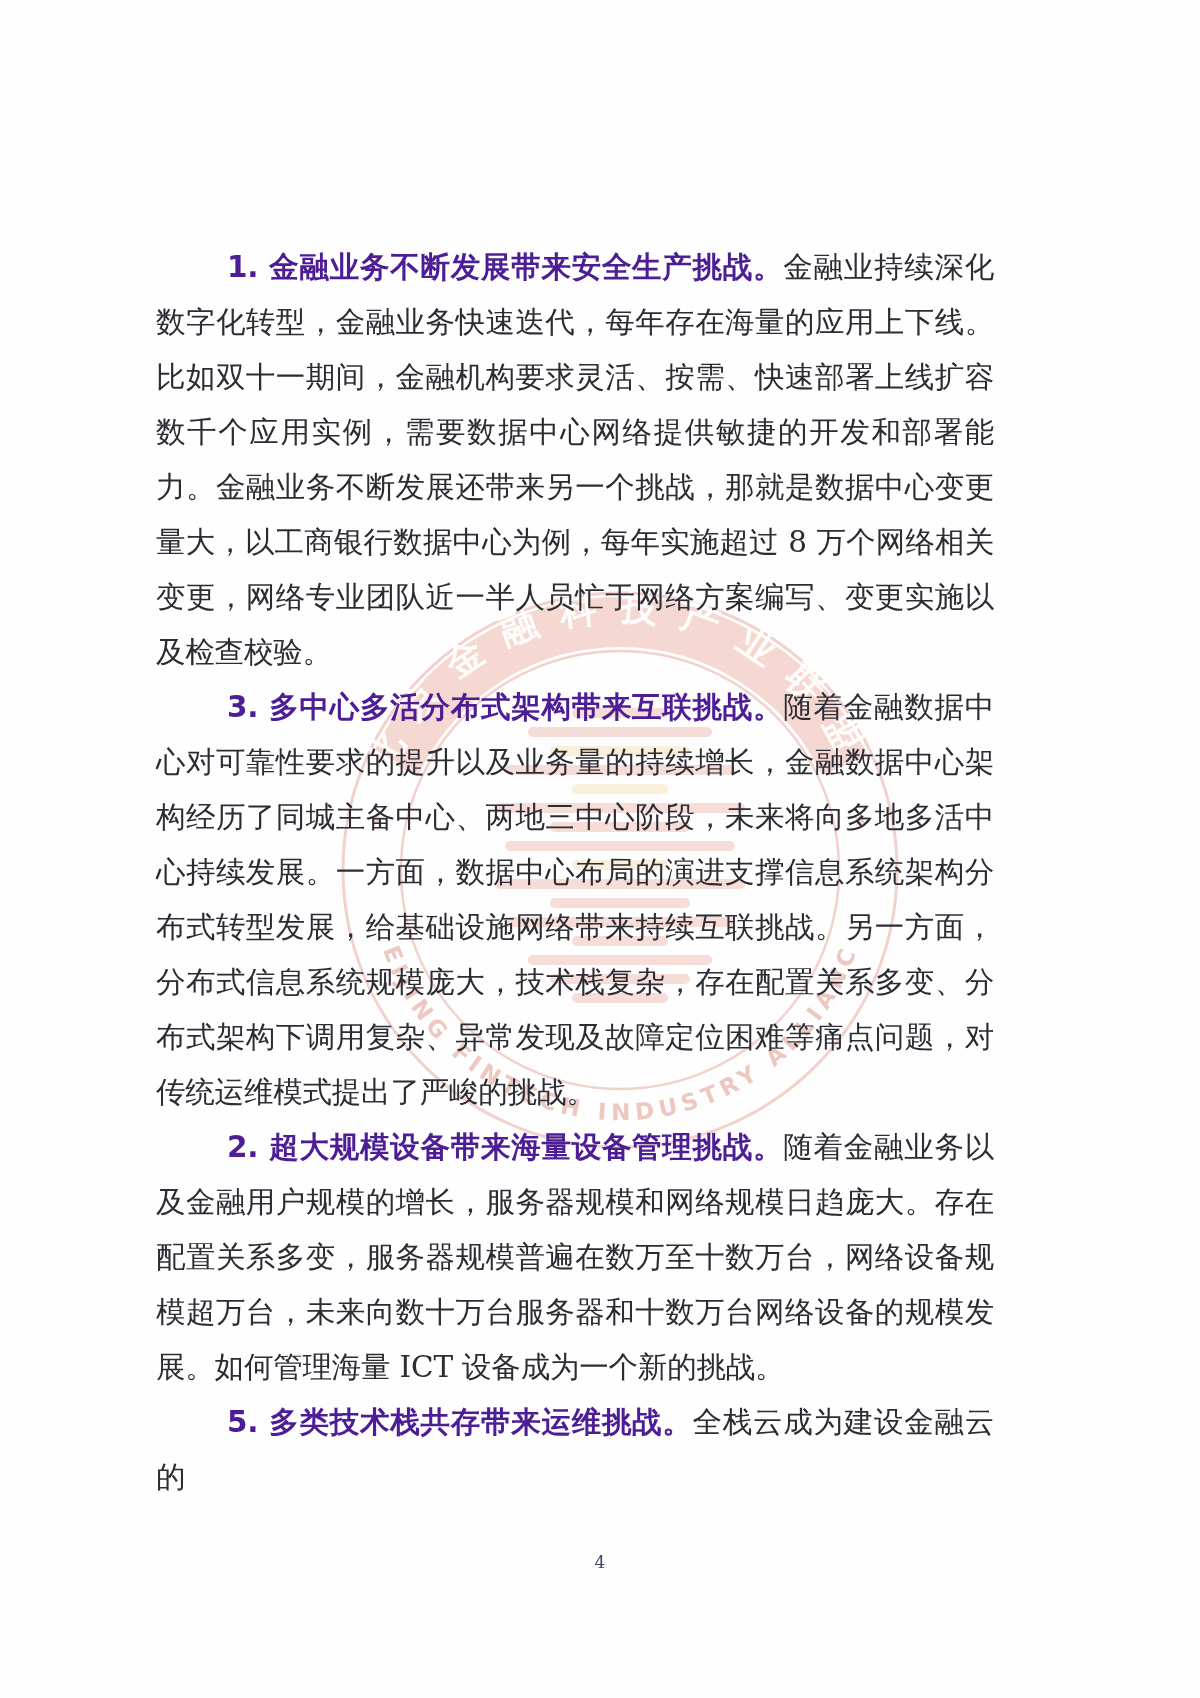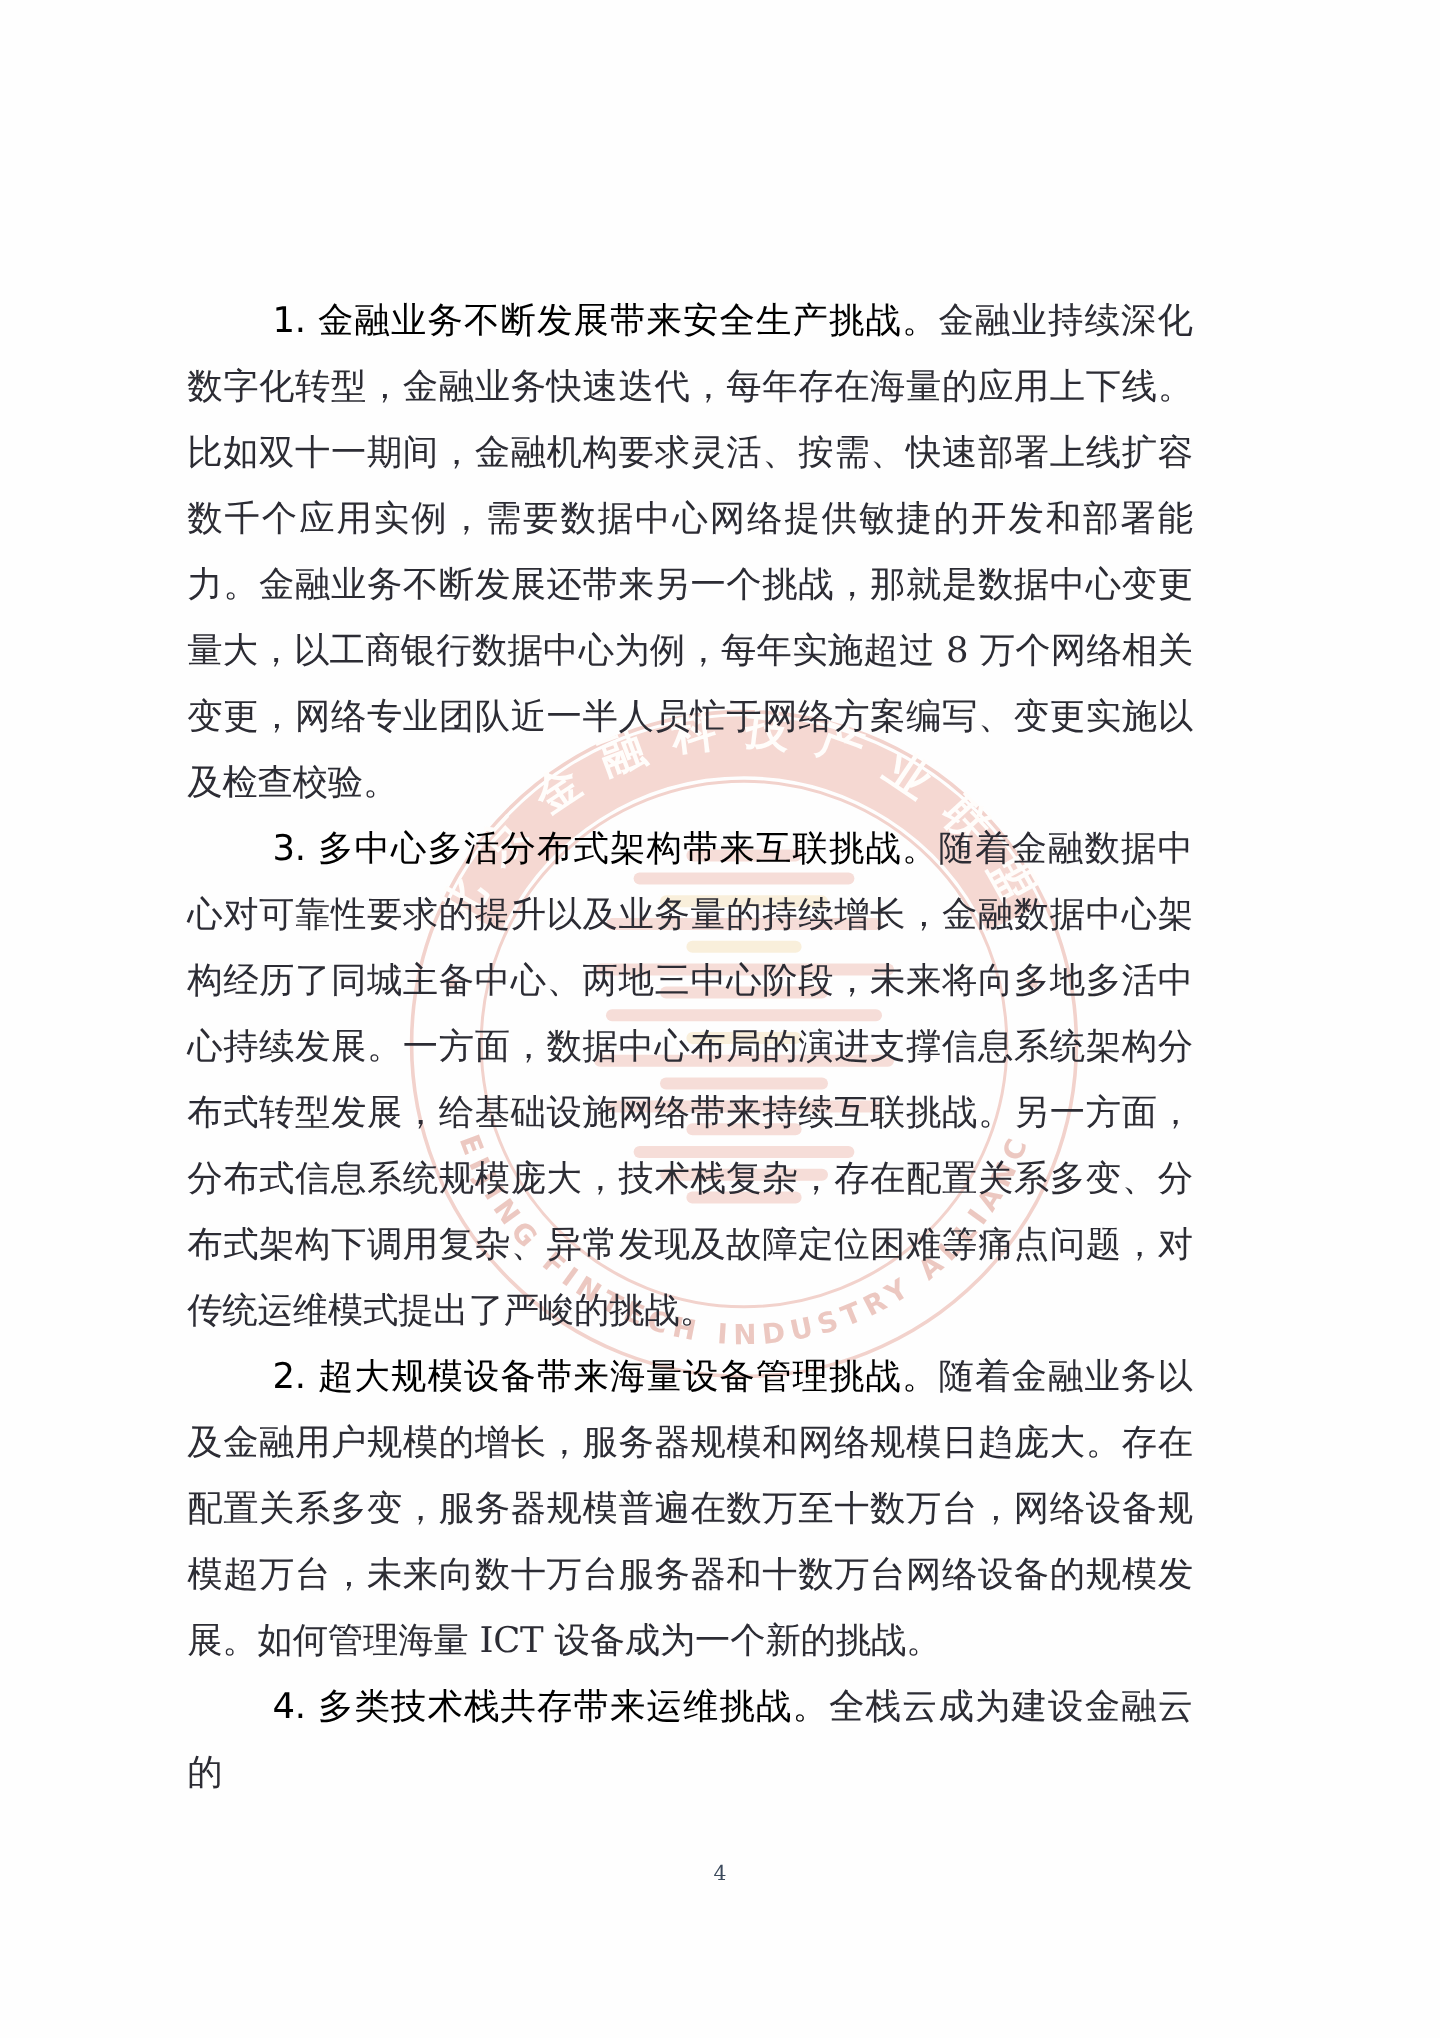--- a/index.html
+++ b/index.html
@@ -18,21 +18,21 @@
   .wm-star{fill:#f0cfc9;font-size:20px;font-family:"DejaVu Sans",sans-serif;}
   .bar-p{fill:#f6ddd8;}
   .bar-c{fill:#f9efdb;}
   
   .content{position:absolute;left:156px;top:240px;width:838px;z-index:1;}
   .content p{
     margin:0;font-size:29.5px;line-height:55px;color:#2c2c34;
     text-align:justify;text-indent:71px;letter-spacing:-0.2px;
   }
   .content p .h{
-    font-weight:normal;color:#000000;
+    font-weight:bold;color:#4c1d95;
     font-family:"DejaVu Sans","Liberation Sans",sans-serif;
   }
   .pagenum{
     position:absolute;left:0;right:0;top:1552px;text-align:center;
     font-size:17px;color:#3c4a5c;z-index:1;
     font-family:"DejaVu Serif","Liberation Serif",serif;
   }
 </style>
 </head>
 <body>
@@ -79,18 +79,18 @@
         <rect class="bar-p" x="240" y="414" width="140" height="10" rx="5"></rect>
         <rect class="bar-p" x="262" y="433" width="96" height="10" rx="5"></rect>
       </g>
     </svg>
   </div>
 
   <div class="content">
     <p><span class="h">1. 金融业务不断发展带来安全生产挑战。</span><span>金融业持续深化数字化转型，金融业务快速迭代，每年存在海量的应用上下线。比如双十一期间，金融机构要求灵活、按需、快速部署上线扩容数千个应用实例，需要数据中心网络提供敏捷的开发和部署能力。金融业务不断发展还带来另一个挑战，那就是数据中心变更量大，以工商银行数据中心为例，每年实施超过 8 万个网络相关变更，网络专业团队近一半人员忙于网络方案编写、变更实施以及检查校验。</span></p>
     <p><span class="h">3. 多中心多活分布式架构带来互联挑战。</span><span>随着金融数据中心对可靠性要求的提升以及业务量的持续增长，金融数据中心架构经历了同城主备中心、两地三中心阶段，未来将向多地多活中心持续发展。一方面，数据中心布局的演进支撑信息系统架构分布式转型发展，给基础设施网络带来持续互联挑战。另一方面，分布式信息系统规模庞大，技术栈复杂，存在配置关系多变、分布式架构下调用复杂、异常发现及故障定位困难等痛点问题，对传统运维模式提出了严峻的挑战。</span></p>
     <p><span class="h">2. 超大规模设备带来海量设备管理挑战。</span><span>随着金融业务以及金融用户规模的增长，服务器规模和网络规模日趋庞大。存在配置关系多变，服务器规模普遍在数万至十数万台，网络设备规模超万台，未来向数十万台服务器和十数万台网络设备的规模发展。如何管理海量 ICT 设备成为一个新的挑战。</span></p>
-    <p><span class="h">4. 多类技术栈共存带来运维挑战。</span><span>全栈云成为建设金融云的</span></p>
+    <p><span class="h">5. 多类技术栈共存带来运维挑战。</span><span>全栈云成为建设金融云的</span></p>
   </div>
 
   <div class="pagenum">4</div>
 
 </div>
 
 </body></html>

